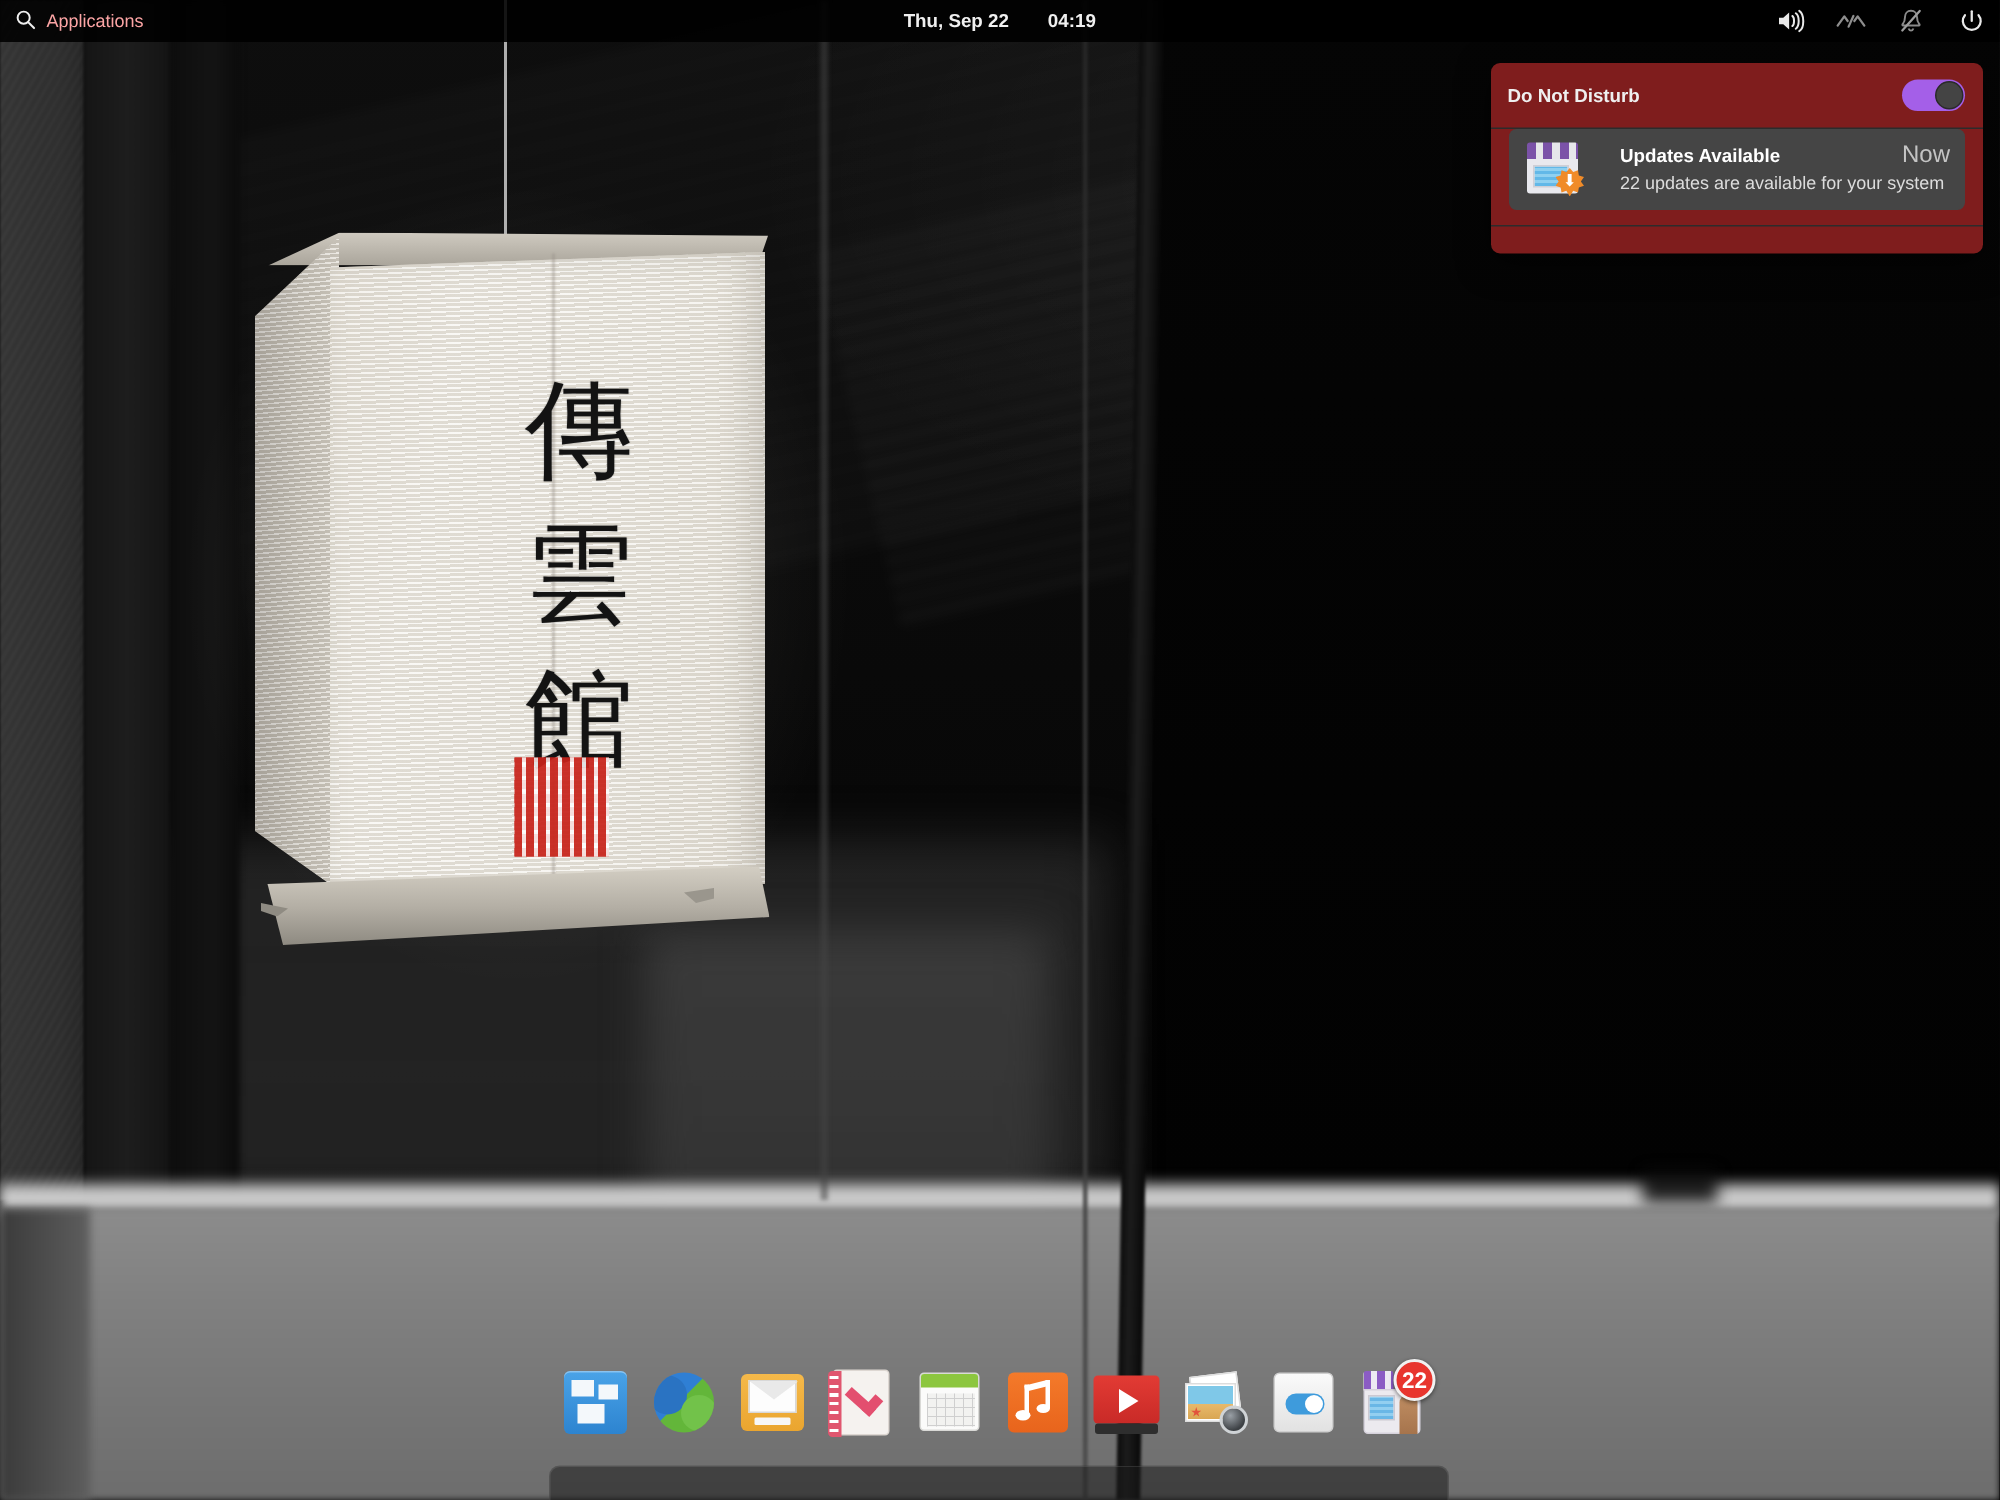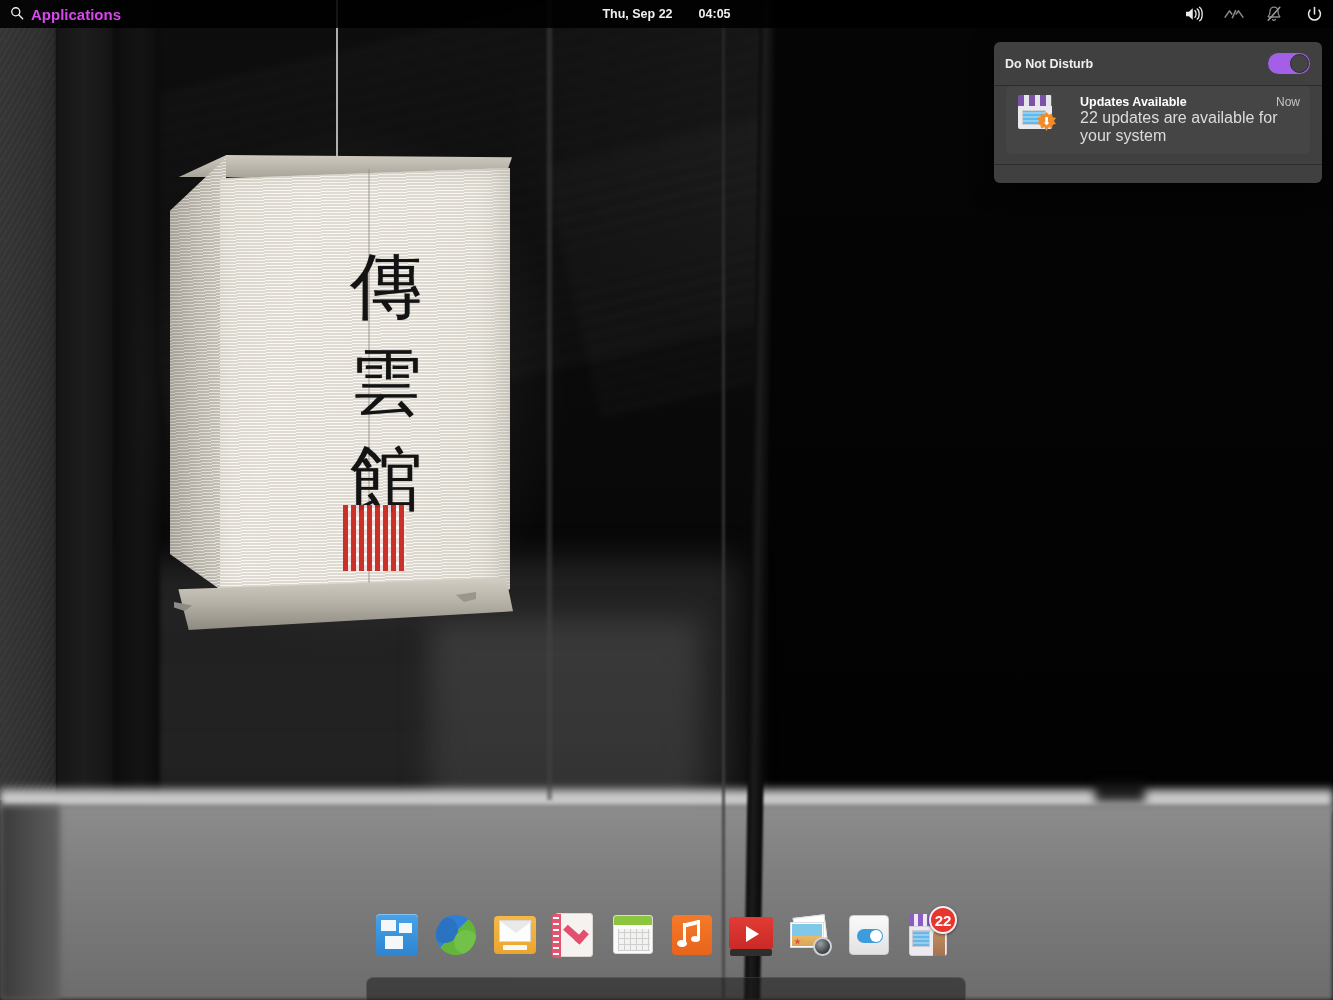--- a/index.html
+++ b/index.html
@@ -205,36 +205,36 @@
   
   #top-panel {
     position: absolute; left: 0; top: 0; width: 1333px; height: 28px;
     background: rgba(0,0,0,0.88);
     display: flex; align-items: center;
     color: #fff;
     font-size: 12.5px;
     z-index: 40;
   }
   .panel-left { display: flex; align-items: center; gap: 7px; padding-left: 10px; cursor: default; }
-  .panel-left .label { font-weight: bold; font-size: 15px; color: #d946ef; }
+  .panel-left .label { font-weight: normal; font-size: 12px; color: #fca5a5; }
   .panel-center {
     position: absolute; left: 0; right: 0; margin: 0 auto; width: 220px;
     display: flex; align-items: flex-end; justify-content: center; gap: 26px;
     font-weight: bold; font-size: 12.5px; color: #f0f0f0;
   }
   .panel-right {
     position: absolute; right: 8px; top: 0; height: 28px;
     display: flex; align-items: center; gap: 18px;
   }
   .panel-right .pico { display:flex; align-items:center; justify-content:center; width: 22px; height: 22px; cursor: default; }
 
   
   #notif-panel {
     position: absolute; left: 994px; top: 42px; width: 328px;
-    background: #404040;
+    background: #7f1d1d;
     border-radius: 6px;
     box-shadow: 0 6px 22px rgba(0,0,0,0.6);
     overflow: hidden;
     z-index: 45;
     color: #e8e8e8;
   }
   .dnd-row {
     display: flex; align-items: center; justify-content: space-between;
     padding: 11px 12px 11px 11px;
     border-bottom: 1px solid #2c2c2c;
@@ -262,22 +262,22 @@
     margin: 0 12px 10px 12px;
     background: #454545;
     border-radius: 5px;
     padding: 9px 10px;
     display: flex; gap: 10px; align-items: flex-start;
     cursor: pointer;
   }
   .notif-body { flex: 1; min-width: 0; margin-left: 16px; }
   .notif-top { display: flex; align-items: baseline; justify-content: space-between; gap: 8px; }
   .notif-title { font-size: 12.5px; font-weight: bold; color: #fff; }
-  .notif-time { font-size: 12px; color: #c4c4c4; white-space: nowrap; }
-  .notif-desc { font-size: 16px; color: #dcdcdc; margin-top: 3px; }
+  .notif-time { font-size: 16px; color: #c4c4c4; white-space: nowrap; }
+  .notif-desc { font-size: 12px; color: #dcdcdc; margin-top: 3px; }
 
   .notif-actions { border-top: 1px solid #2c2c2c; padding: 8px 0 10px 0; }
   .notif-action {
     font-size: 12.5px; color: #e4e4e4;
     padding: 5px 12px; cursor: pointer;
   }
 
   
   .store-icon { position: relative; width: 38px; height: 34px; flex: 0 0 38px; }
   .store-awning { position:absolute; left:2px; top:0; width: 34px; height: 12px;
@@ -445,21 +445,21 @@
       <svg width="14" height="14" viewBox="0 0 16 16">
         <circle cx="6.6" cy="6.6" r="4.6" fill="none" stroke="#f0f0f0" stroke-width="1.5"></circle>
         <line x1="10" y1="10" x2="14.5" y2="14.5" stroke="#f0f0f0" stroke-width="1.6" stroke-linecap="round"></line>
       </svg>
     </span>
     <span class="label">Applications</span>
   </div>
 
   <div class="panel-center">
     <span>Thu, Sep 22</span>
-    <span>04:05</span>
+    <span>04:19</span>
   </div>
 
   <div class="panel-right">
     <span class="pico">
       <svg width="20" height="16" viewBox="0 0 22 18">
         <path d="M2 6.5h3.2L9.6 2.6v12.8L5.2 11.5H2z" fill="#e9e9e9"></path>
         <path d="M12 5.2c1.7 1.1 1.7 6.5 0 7.6" fill="none" stroke="#e9e9e9" stroke-width="1.5" stroke-linecap="round"></path>
         <path d="M14.6 3.2c2.9 1.9 2.9 9.7 0 11.6" fill="none" stroke="#e9e9e9" stroke-width="1.5" stroke-linecap="round"></path>
         <path d="M17.2 1.4c4 2.6 4 13.1 0 15.2" fill="none" stroke="#e9e9e9" stroke-width="1.5" stroke-linecap="round"></path>
       </svg>

